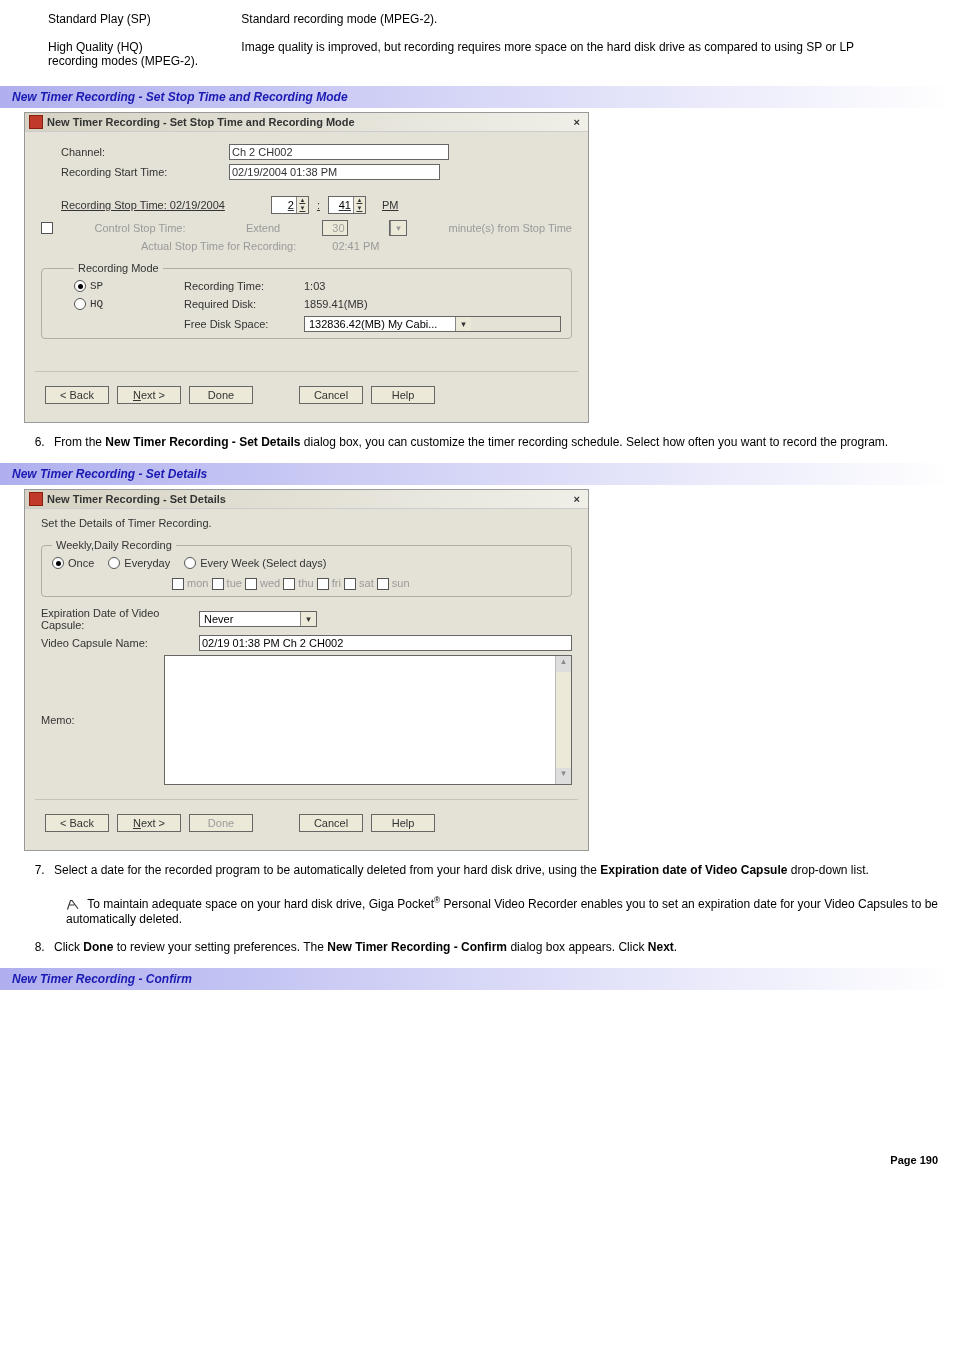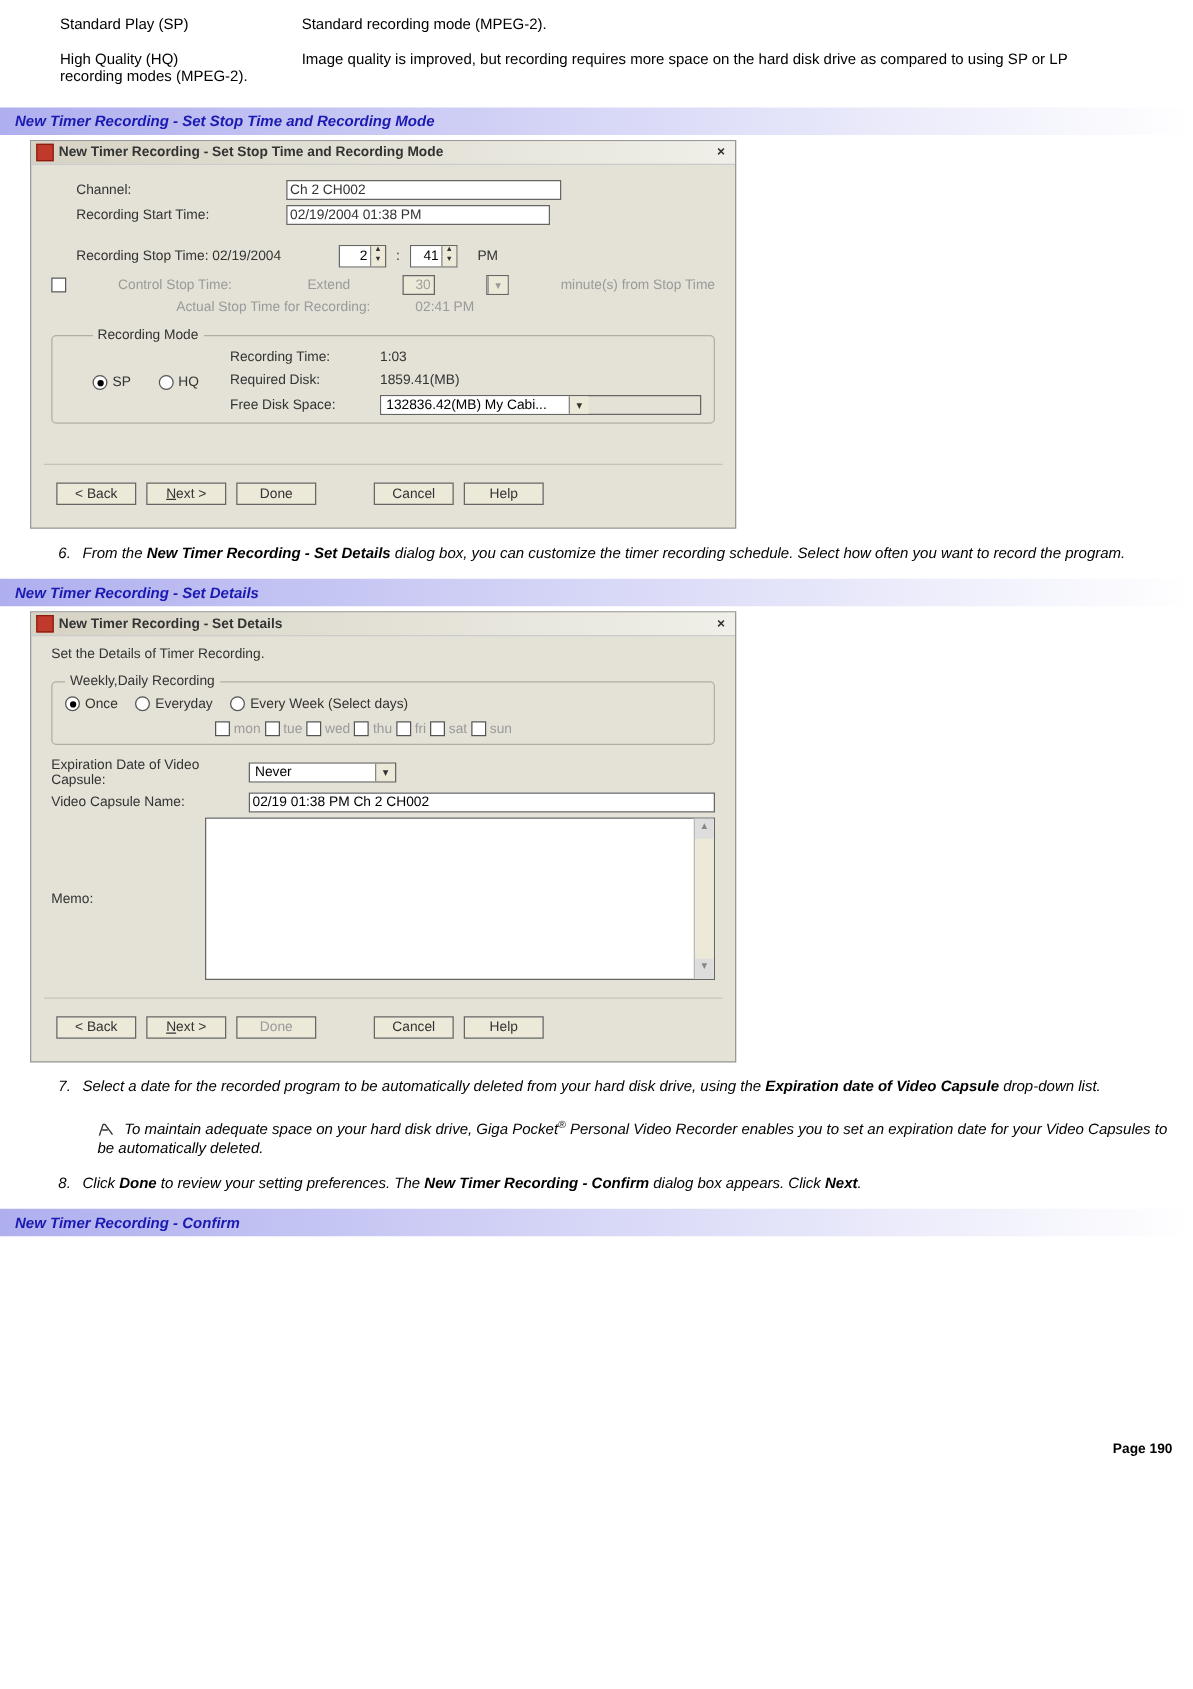--- a/index.html
+++ b/index.html
@@ -21,37 +21,37 @@
   .field-label { width: 160px; color:#333; }
   .txt-input { background:#fff; border:1px solid #666; padding:1px 2px; font-size:11px; }
   .spinner { display:inline-flex; border:1px solid #666; background:#fff; }
   .spinner input { border:none; width:24px; text-align:right; padding:1px 2px; font-size:11px; }
   .spinner .sp-btns { display:flex; flex-direction:column; }
   .spinner .sp-btns span { width:12px; height:8px; background:#ece9d8; border-left:1px solid #888; font-size:6px; line-height:6px; text-align:center;}
   .disabled { color:#9a9a9a; }
   .disabled .txt-input, .disabled select { background:#ece9d8; color:#a0a0a0; }
   fieldset { border:1px solid #b1aea3; border-radius:4px; padding:6px 10px; margin:10px 0; }
   legend { padding:0 4px; color:#333; }
-  .radio-col { display:flex; flex-direction:row; gap:22px; width:90px; }
+  .radio-col { display:flex; flex-direction:column; gap:6px; width:90px;font-family:Liberation Mono, monospace; }
   .radio-row { display:flex; gap:4px; align-items:center; }
   .radio { width:12px; height:12px; border:1px solid #555; border-radius:50%; background:#fff; display:inline-flex; align-items:center; justify-content:center;}
   .radio.sel::after { content:""; width:5px;height:5px; border-radius:50%; background:#000; }
   .checkbox { width:12px; height:12px; border:1px solid #555; background:#fff; display:inline-block; vertical-align:middle; }
   .info-grid { display:grid; grid-template-columns: 110px auto; row-gap:6px; column-gap:10px; flex:1; align-items:center;}
   .btn-row { display:flex; gap:8px; justify-content:flex-start; padding:14px 4px 10px; }
   .btn { border:1px solid #666; background:#ece9d8; padding:2px 10px; min-width:64px; text-align:center; font-size:11px; }
   .select-combo { display:inline-flex; border:1px solid #666; }
   .select-combo input { border:none; padding:1px 4px; font-size:11px; background:#fff; }
   .select-combo .dd-btn { width:16px; background:#ece9d8; border-left:1px solid #888; text-align:center; font-size:9px; line-height:14px; }
   .textarea { background:#fff; border:1px solid #666; width:100%; height:130px; display:flex; }
   .textarea .ta-inner { flex:1; }
   .textarea .sb { width:16px; background:#ece9d8; border-left:1px solid #bbb; display:flex; flex-direction:column; justify-content:space-between;}
   .textarea .sb span { height:16px; text-align:center; font-size:9px; color:#888; background:#ddd; }
 
-  ol.numbered { list-style: decimal; padding-left: 40px; margin: 10px 20px; font-style: italic; }
+  ol.numbered { list-style: decimal; padding-left: 40px; margin: 10px 8px; }
   ol.numbered li { margin-bottom: 14px; padding-left: 6px; }
   .note-icon { display:inline-block; width:18px; height:14px; vertical-align:middle; }
   .note-icon svg { width:18px; height:14px; }
   .sup-reg { font-size:0.7em; vertical-align:super; }
   .pagefoot { text-align:right; font-size:11px; padding: 160px 16px 10px; }
 </style>
 </head>
 <body>
 
 <div class="page">
@@ -78,21 +78,21 @@
 
       <div class="field-row" style="margin-left:20px;">
         <span class="field-label">Channel:</span>
         <span class="txt-input" style="width:220px;">Ch 2 CH002</span>
       </div>
       <div class="field-row" style="margin-left:20px;">
         <span class="field-label">Recording Start Time:</span>
         <span class="txt-input" style="width:211px;">02/19/2004 01:38 PM</span>
       </div>
 
-      <div class="field-row" style="margin:16px 0 6px 20px;">
+      <div class="field-row" style="margin:16px 0 6px 20px;text-decoration:underline;">
         <span>Recording Stop Time: 02/19/2004</span>
         <span style="width:30px;"></span>
         <span class="spinner">
           <input value="2" style="">
           <span class="sp-btns">
               <span>▲</span>
               <span>▼</span>
             </span>
         </span>
         <span>:</span>

